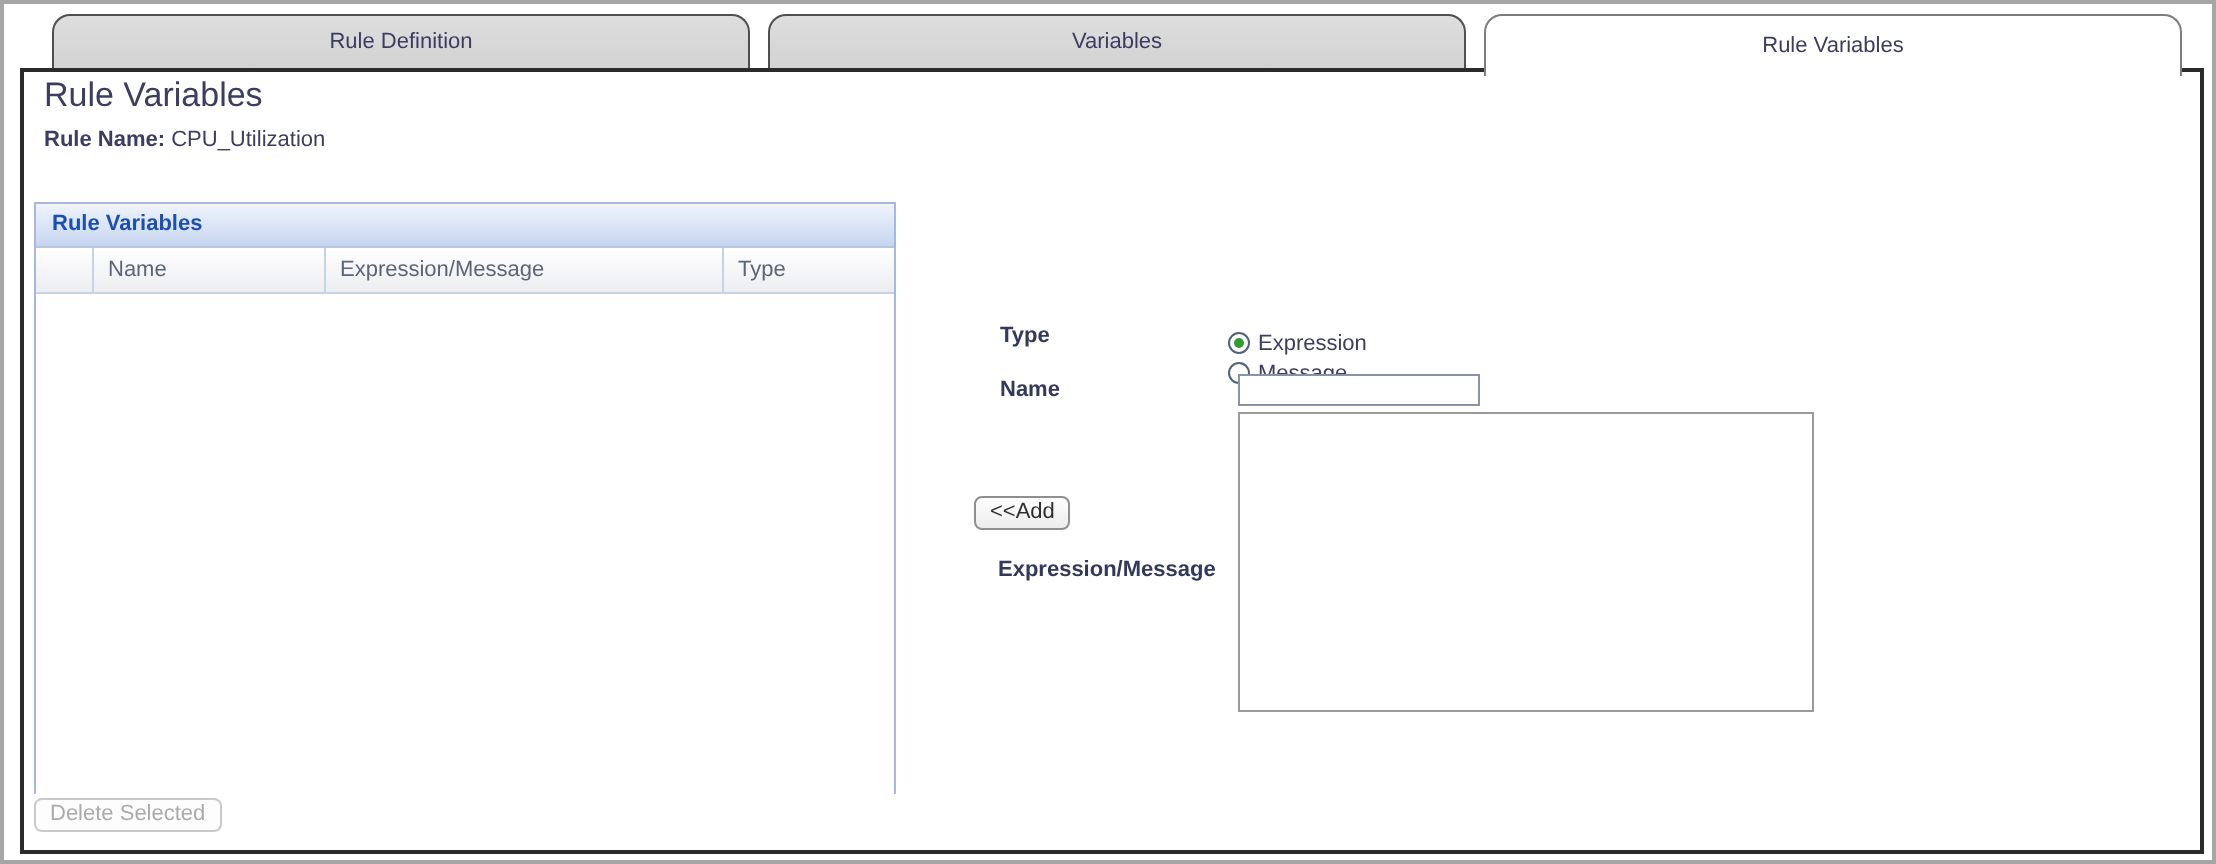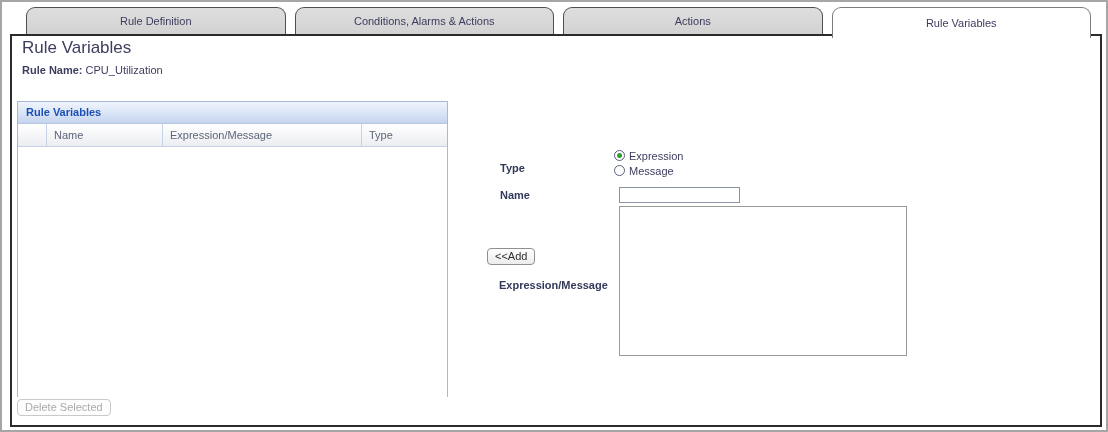--- a/index.html
+++ b/index.html
@@ -114,21 +114,21 @@
   .btn-add { left: 436px; top: 212px; margin-left: 39px; }
   
   .form-label {
     position: absolute;
     font-weight: bold; color: #33395a;
     white-space: nowrap;
   }
   .lbl-type { left: 488px; top: 126px; }
   .lbl-name { left: 488px; top: 153px; }
   .lbl-expr { left: 487px; top: 243px; }
-  .radio-group { position: absolute; left: 602px; top: 112px; }
+  .radio-group { position: absolute; left: 602px; top: 128px; }
   .radio-row { display: flex; align-items: center; height: 15px; cursor: pointer; }
   .radio-circle {
     width: 11px; height: 11px;
     box-sizing: border-box;
     border: 1px solid #55607a;
     border-radius: 50%;
     background: #ffffff;
     margin-right: 4px;
     position: relative;
     flex: 0 0 auto;
@@ -161,22 +161,21 @@
     font-family: "Liberation Sans", "DejaVu Sans", sans-serif;
     font-size: 11px;
     padding: 2px;
   }
 </style>
 </head>
 <body>
 
 <div class="tabbar">
   <div class="tab">Rule Definition</div>
-  <div class="tab">Conditions, Alarms &amp; Actions</div>
-  <div class="tab">Actions</div>
+  <div class="tab">Variables</div>
   <div class="tab active">Rule Variables</div>
 </div>
 
 <div class="content">
 
   <div class="page-title">Rule Variables</div>
 
   <div class="meta-line meta-name">
     <span class="bold">Rule Name:</span>
     <span>CPU_Utilization</span>

